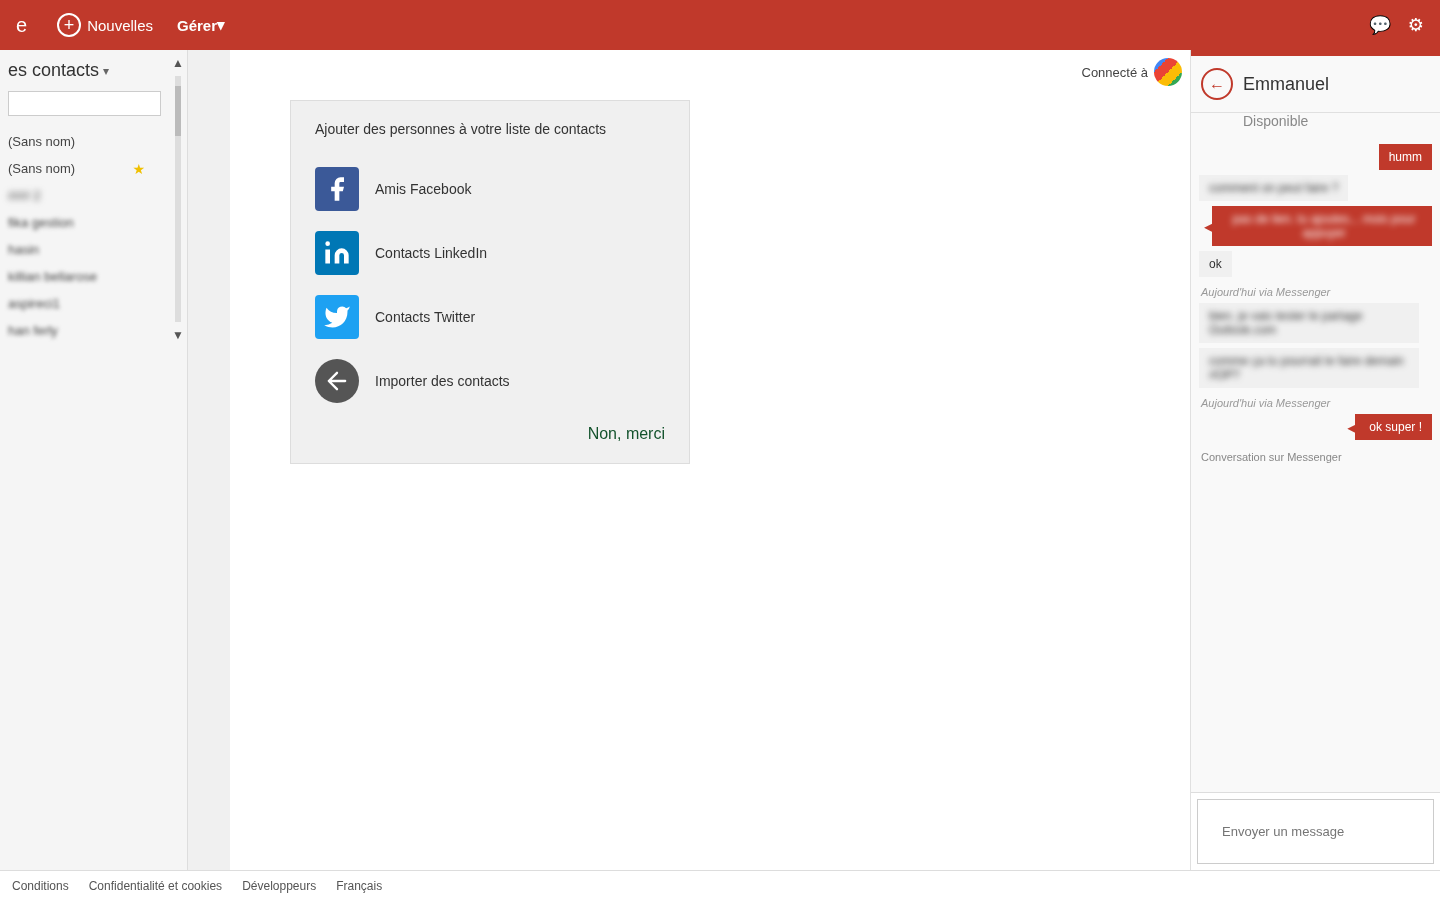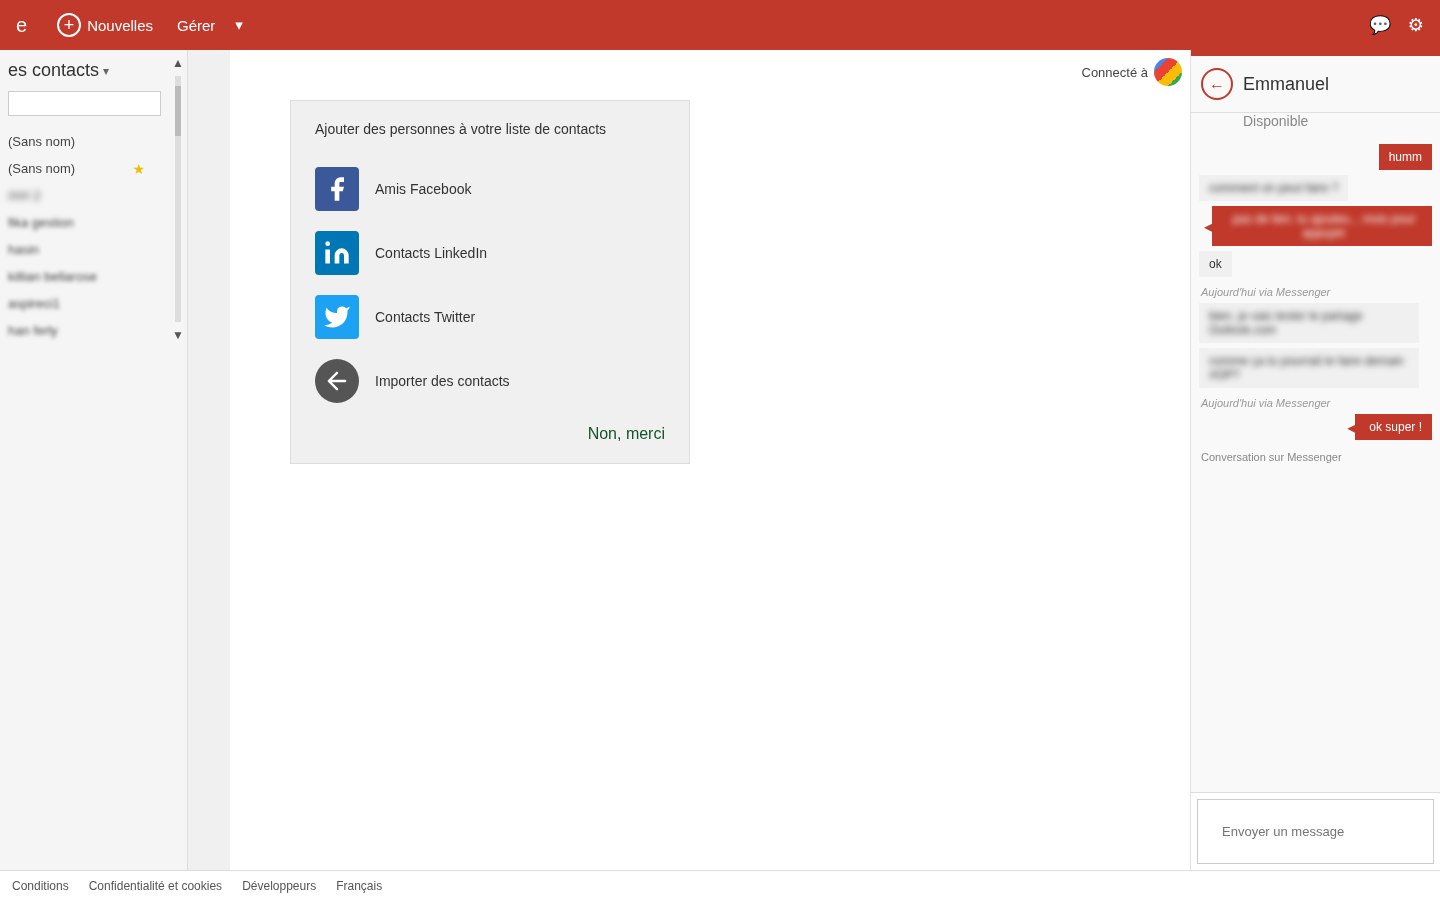--- a/index.html
+++ b/index.html
@@ -6,21 +6,21 @@
     body { width: 1440px; height: 900px; overflow: hidden; font-family: 'Segoe UI', Arial, sans-serif; background: #f0f0f0; position: relative; }
 
     
     #header {
       position: absolute; top: 0; left: 0; right: 0; height: 50px;
       background: #c0392b; display: flex; align-items: center; padding: 0 16px; z-index: 100;
     }
     #header .app-title { color: white; font-size: 20px; font-weight: 300; margin-right: 30px; }
     #header .nouvelles-btn { display: flex; align-items: center; color: white; font-size: 15px; cursor: pointer; margin-right: 24px; }
     #header .nouvelles-btn .plus-icon { width: 24px; height: 24px; border: 2px solid white; border-radius: 50%; display: flex; align-items: center; justify-content: center; margin-right: 6px; font-size: 18px; line-height: 1; }
-    #header .gerer-btn { color: white; font-size: 15px; cursor: pointer; display: flex; align-items: center; gap: 20px; }
+    #header .gerer-btn { color: white; font-size: 15px; cursor: pointer; display: flex; align-items: center; gap: 0; font-weight: bold; }
     #header .spacer { flex: 1; }
     #header .header-icons { display: flex; align-items: center; gap: 16px; }
     #header .header-icon { color: white; font-size: 18px; cursor: pointer; }
 
     
     #sidebar {
       position: absolute; top: 50px; left: 0; width: 188px; bottom: 30px;
       background: #f5f5f5; border-right: 1px solid #ddd; overflow: hidden;
     }
     #sidebar .sidebar-header {

